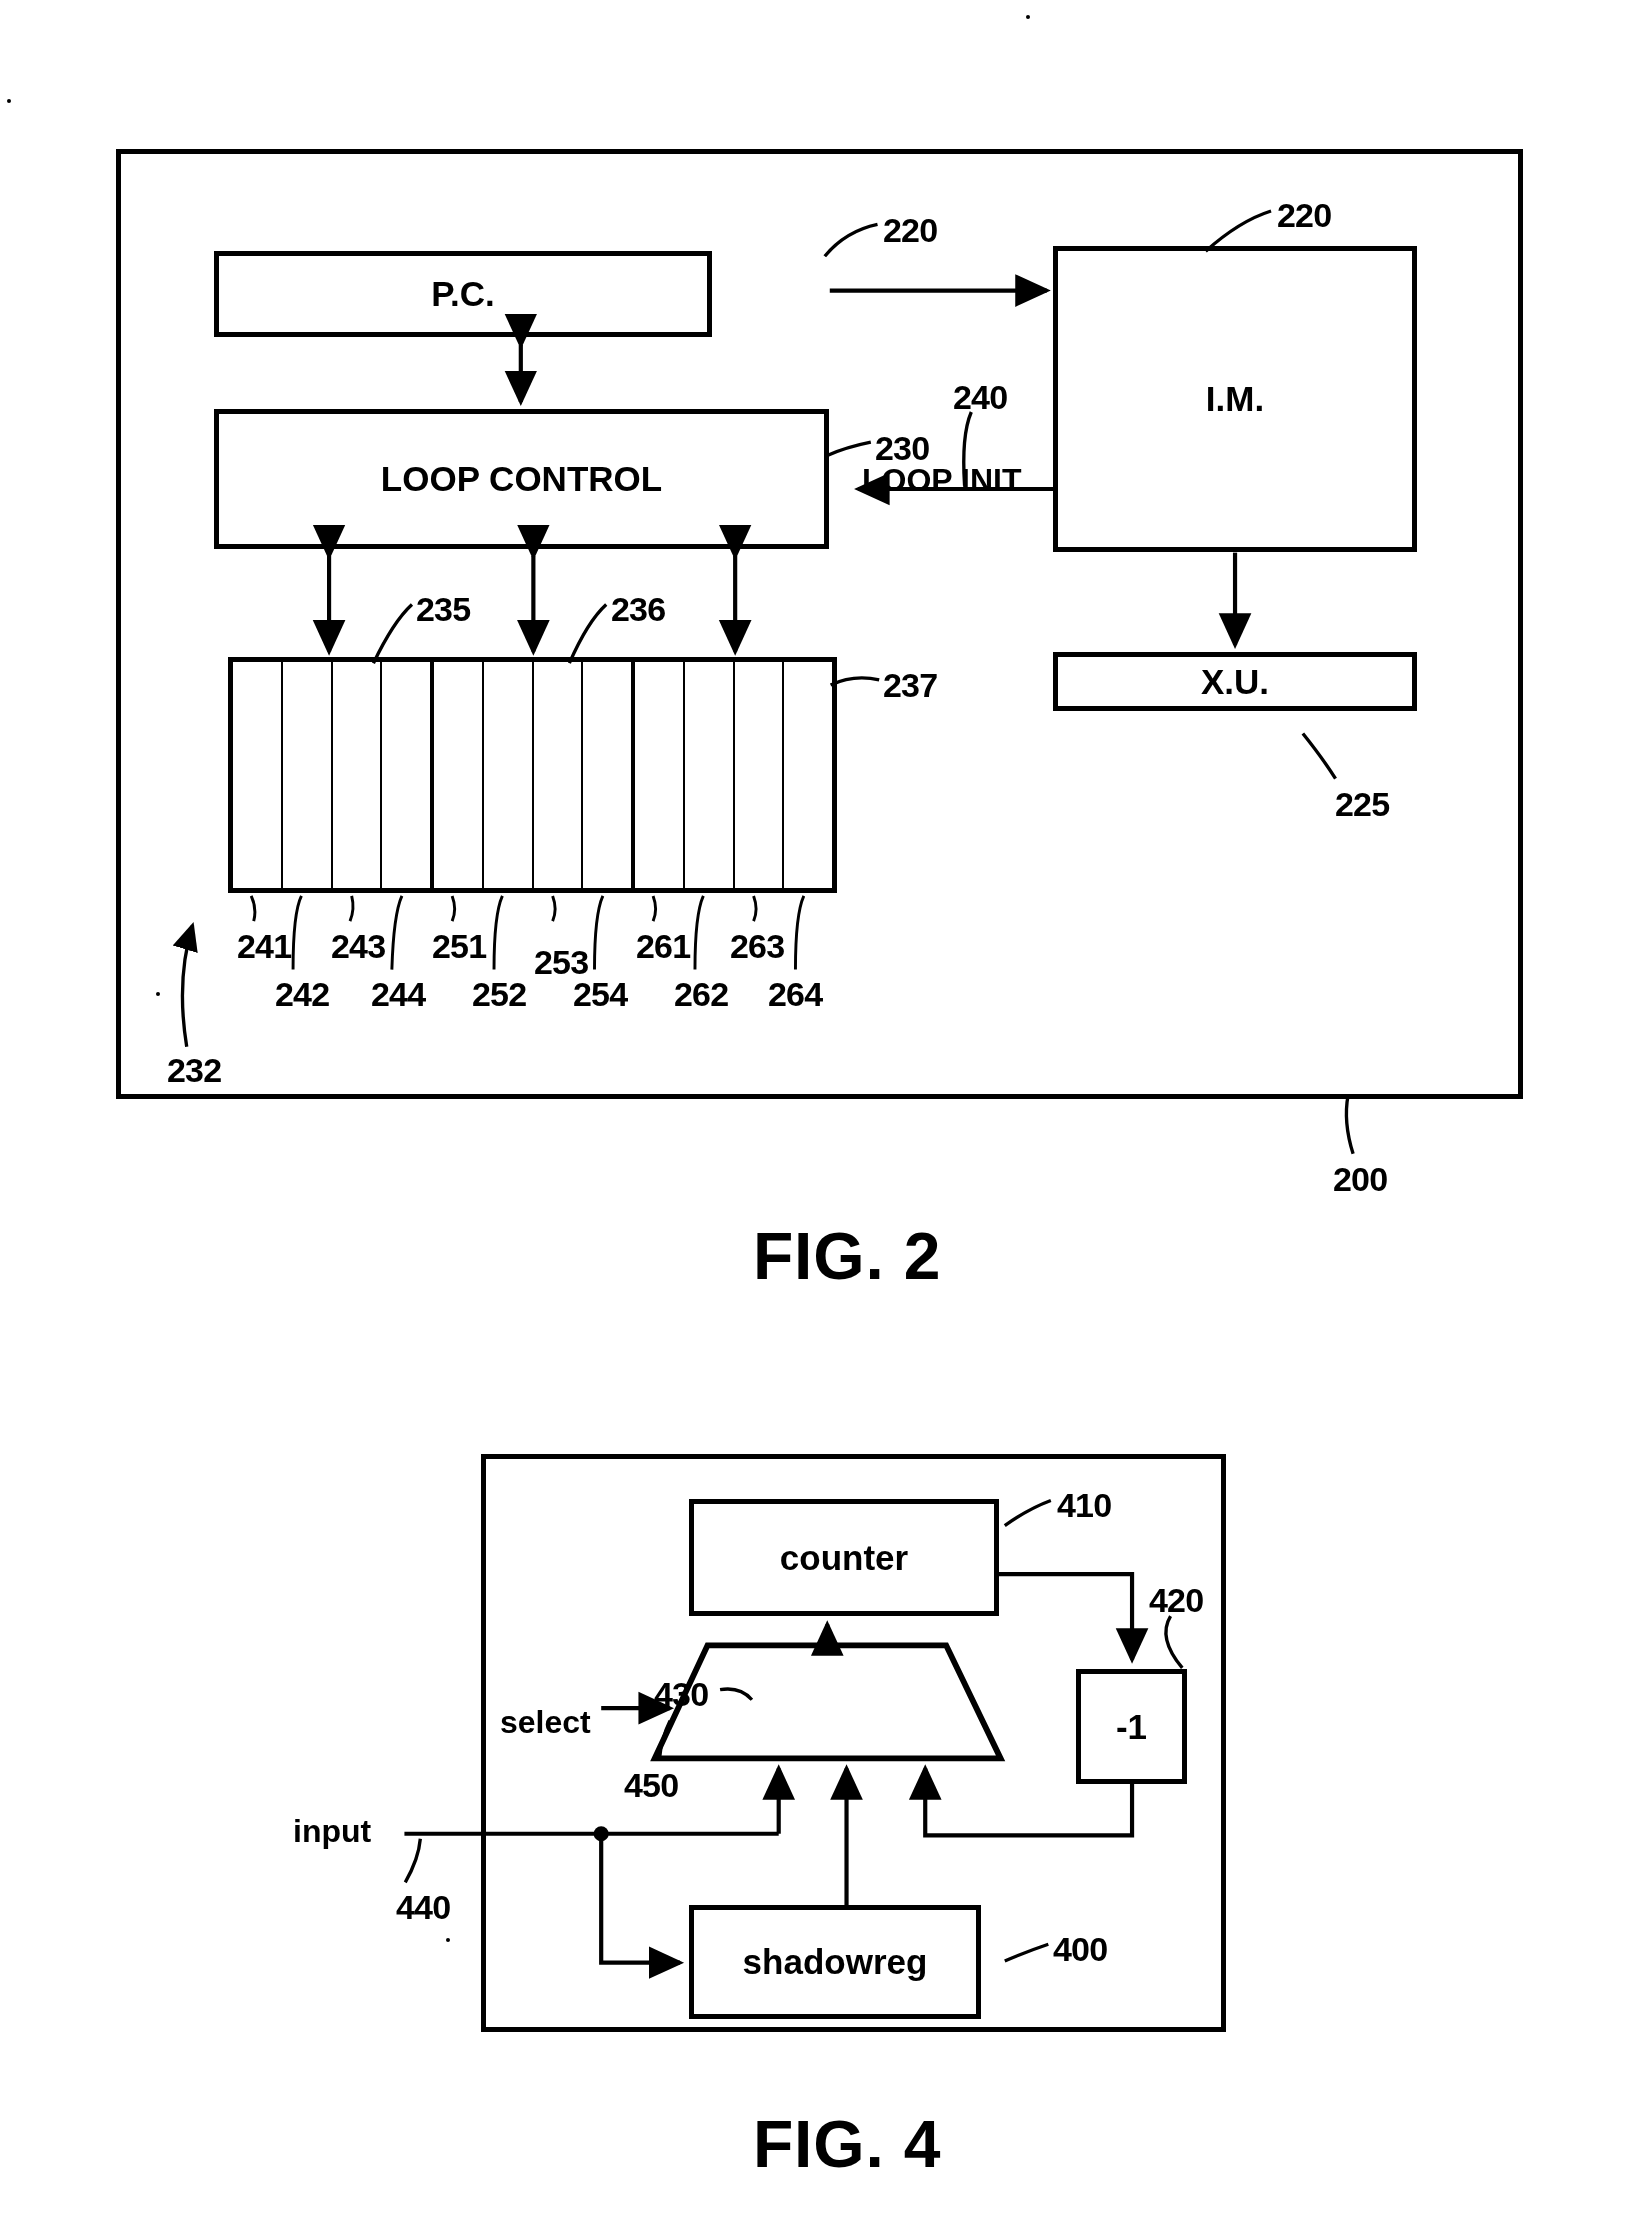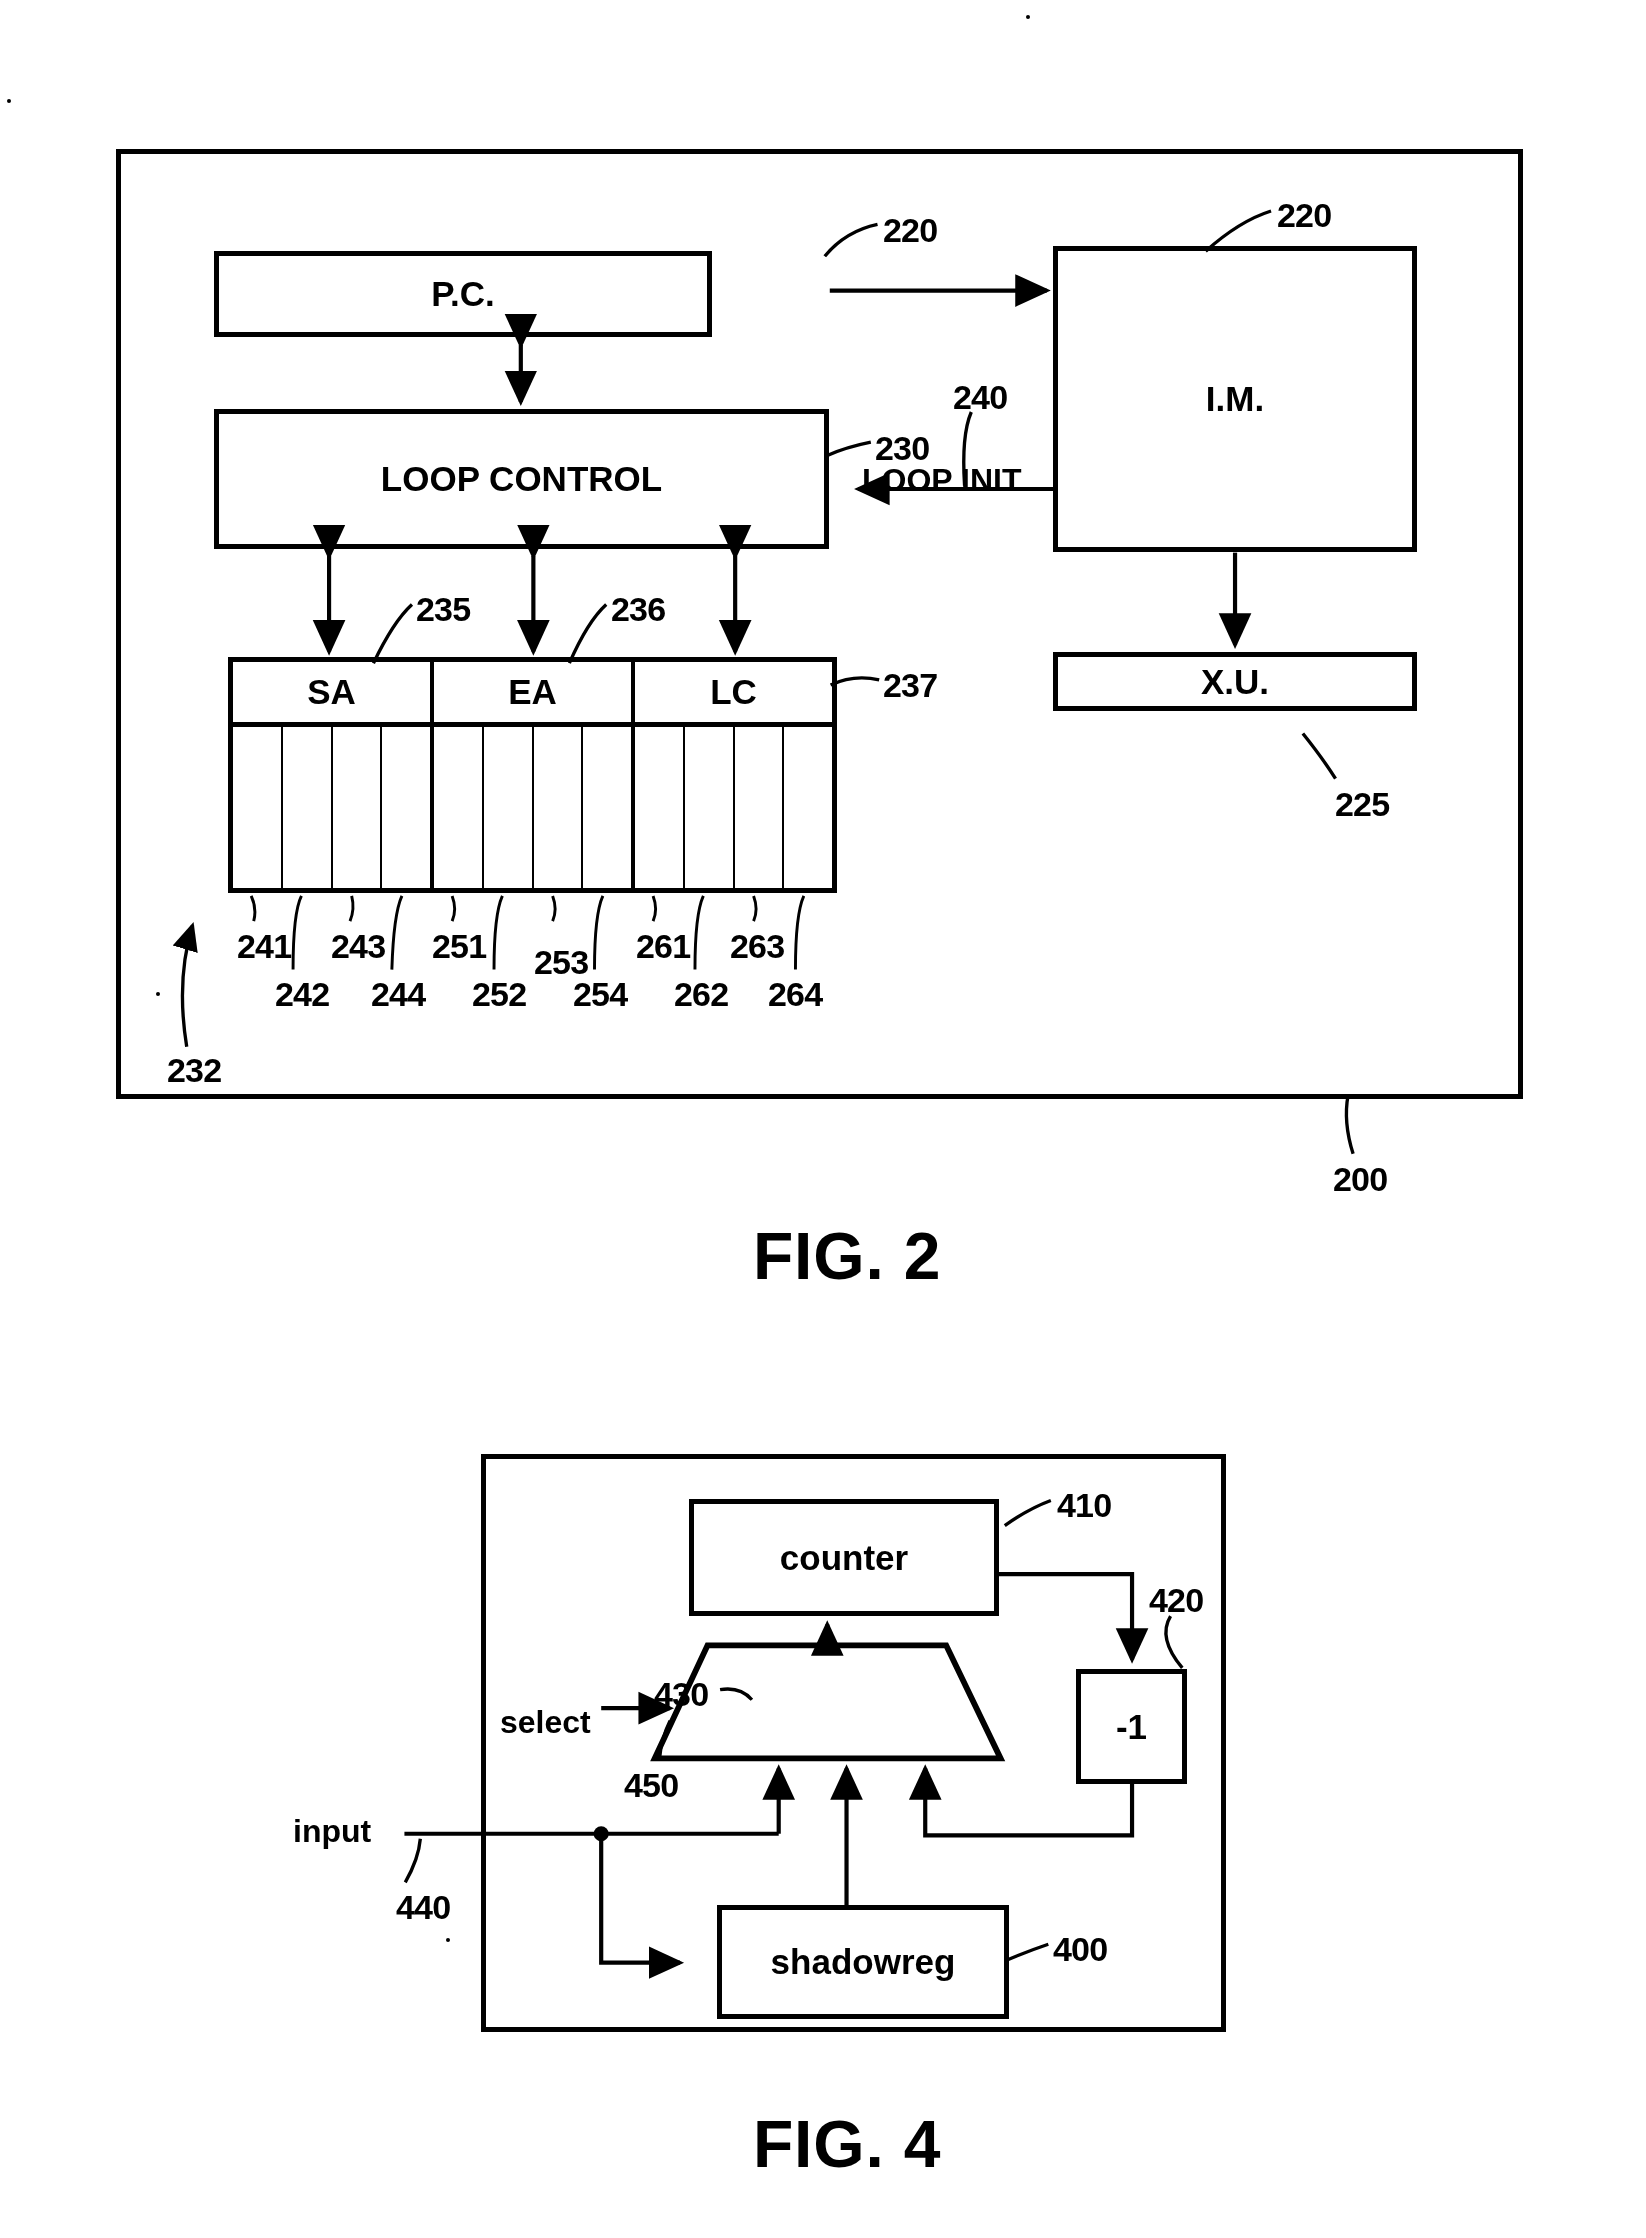--- a/index.html
+++ b/index.html
@@ -49,25 +49,20 @@
   <span class="boxtext">I.M.</span>
 </div>
 <div class="refnum" style="left:1277px;top:196px;">220</div>
 
 <div class="box" style="left:1053px;top:652px;width:364px;height:59px;">
   <span class="boxtext">X.U.</span>
 </div>
 <div class="refnum" style="left:1335px;top:785px;">225</div>
 
 <div class="tbl" style="left:228px;top:657px;width:609px;height:236px;">
-  <div class="tbl-head">
-    <div>SA</div>
-    <div>EA</div>
-    <div>LC</div>
-  </div>
   <div class="tbl-body">
     <div class="grp">
       <div class="cell"></div>
       <div class="cell"></div>
       <div class="cell"></div>
       <div class="cell"></div>
     </div>
     <div class="grp">
       <div class="cell"></div>
       <div class="cell"></div>
@@ -111,21 +106,21 @@
 <div class="box" style="left:689px;top:1499px;width:310px;height:117px;">
   <span class="boxtext">counter</span>
 </div>
 <div class="refnum" style="left:1057px;top:1486px;">410</div>
 
 <div class="box" style="left:1076px;top:1669px;width:111px;height:115px;">
   <span class="boxtext">-1</span>
 </div>
 <div class="refnum" style="left:1149px;top:1581px;">420</div>
 
-<div class="box" style="left:689px;top:1905px;width:292px;height:114px;margin-left:28px;">
+<div class="box" style="left:689px;top:1905px;width:292px;height:114px;">
   <span class="boxtext">shadowreg</span>
 </div>
 <div class="refnum" style="left:1053px;top:1930px;">400</div>
 
 <div class="refnum" style="left:654px;top:1675px;">430</div>
 <div class="refnum" style="left:624px;top:1766px;">450</div>
 <div class="lbl small" style="left:500px;top:1704px;">select</div>
 <div class="lbl small" style="left:293px;top:1813px;">input</div>
 <div class="refnum" style="left:396px;top:1888px;">440</div>
 

